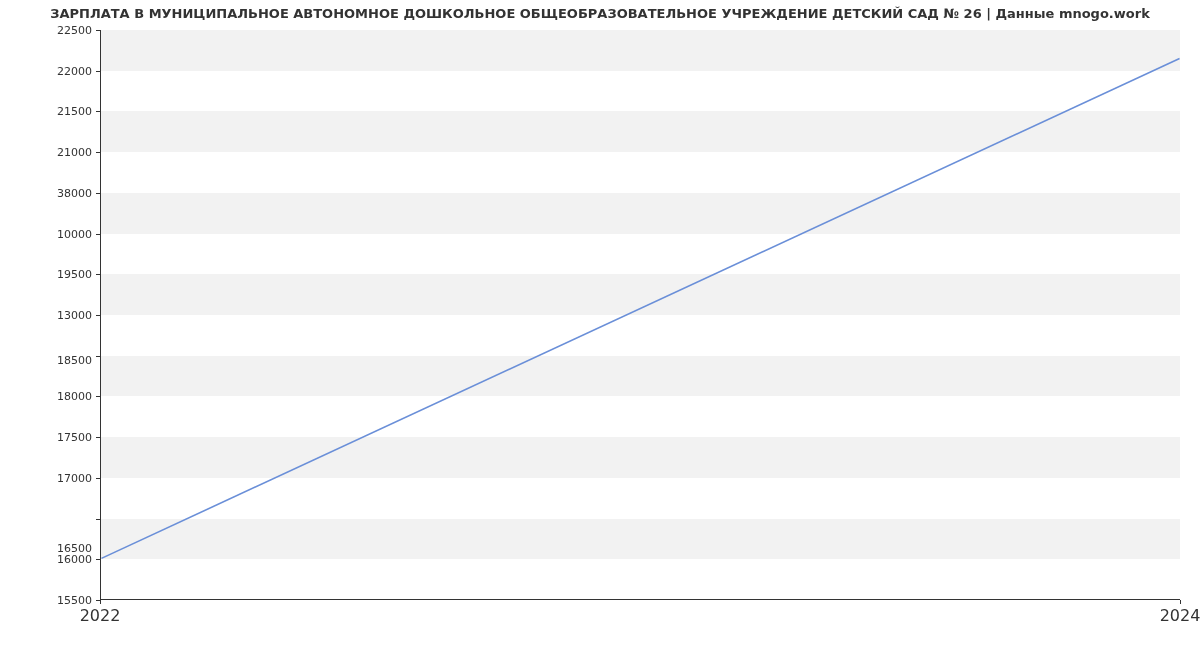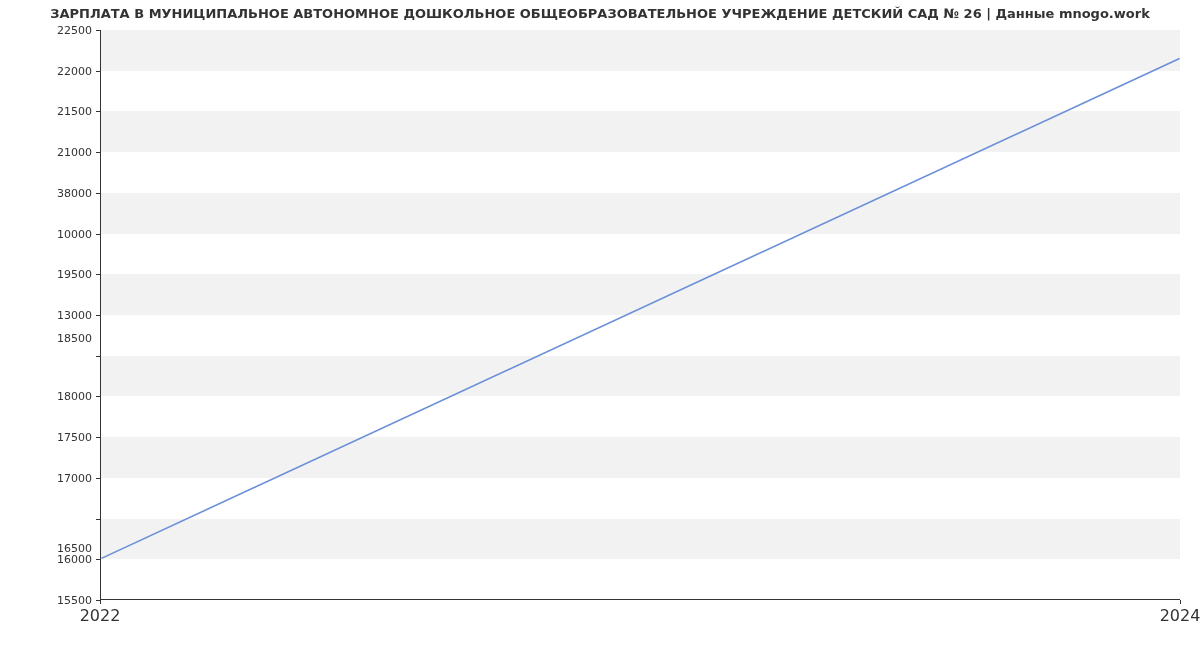--- a/index.html
+++ b/index.html
@@ -105,21 +105,21 @@
     <div class="ytick-label" style="top: 559.286px;">16000</div>
     <div class="ytick-mark" style="top: 559.286px;"></div>
     <div class="ytick-label" style="top: 548px; margin-left: 8px;">16500</div>
     <div class="ytick-mark" style="top: 518.571px;"></div>
     <div class="ytick-label" style="top: 477.857px;">17000</div>
     <div class="ytick-mark" style="top: 477.857px;"></div>
     <div class="ytick-label" style="top: 437.143px; text-align: right;">17500</div>
     <div class="ytick-mark" style="top: 437.143px;"></div>
     <div class="ytick-label" style="top: 396.429px;">18000</div>
     <div class="ytick-mark" style="top: 396.429px;"></div>
-    <div class="ytick-label" style="top: 338px;">18500</div>
+    <div class="ytick-label" style="top: 360px;">18500</div>
     <div class="ytick-mark" style="top: 355.714px;"></div>
     <div class="ytick-label" style="top: 315px;">13000</div>
     <div class="ytick-mark" style="top: 315px;"></div>
     <div class="ytick-label" style="top: 274.286px;">19500</div>
     <div class="ytick-mark" style="top: 274.286px;"></div>
     <div class="ytick-label" style="top: 233.571px;">10000</div>
     <div class="ytick-mark" style="top: 233.571px;"></div>
     <div class="ytick-label" style="top: 192.857px;">38000</div>
     <div class="ytick-mark" style="top: 192.857px;"></div>
     <div class="ytick-label" style="top: 152.143px;">21000</div>

